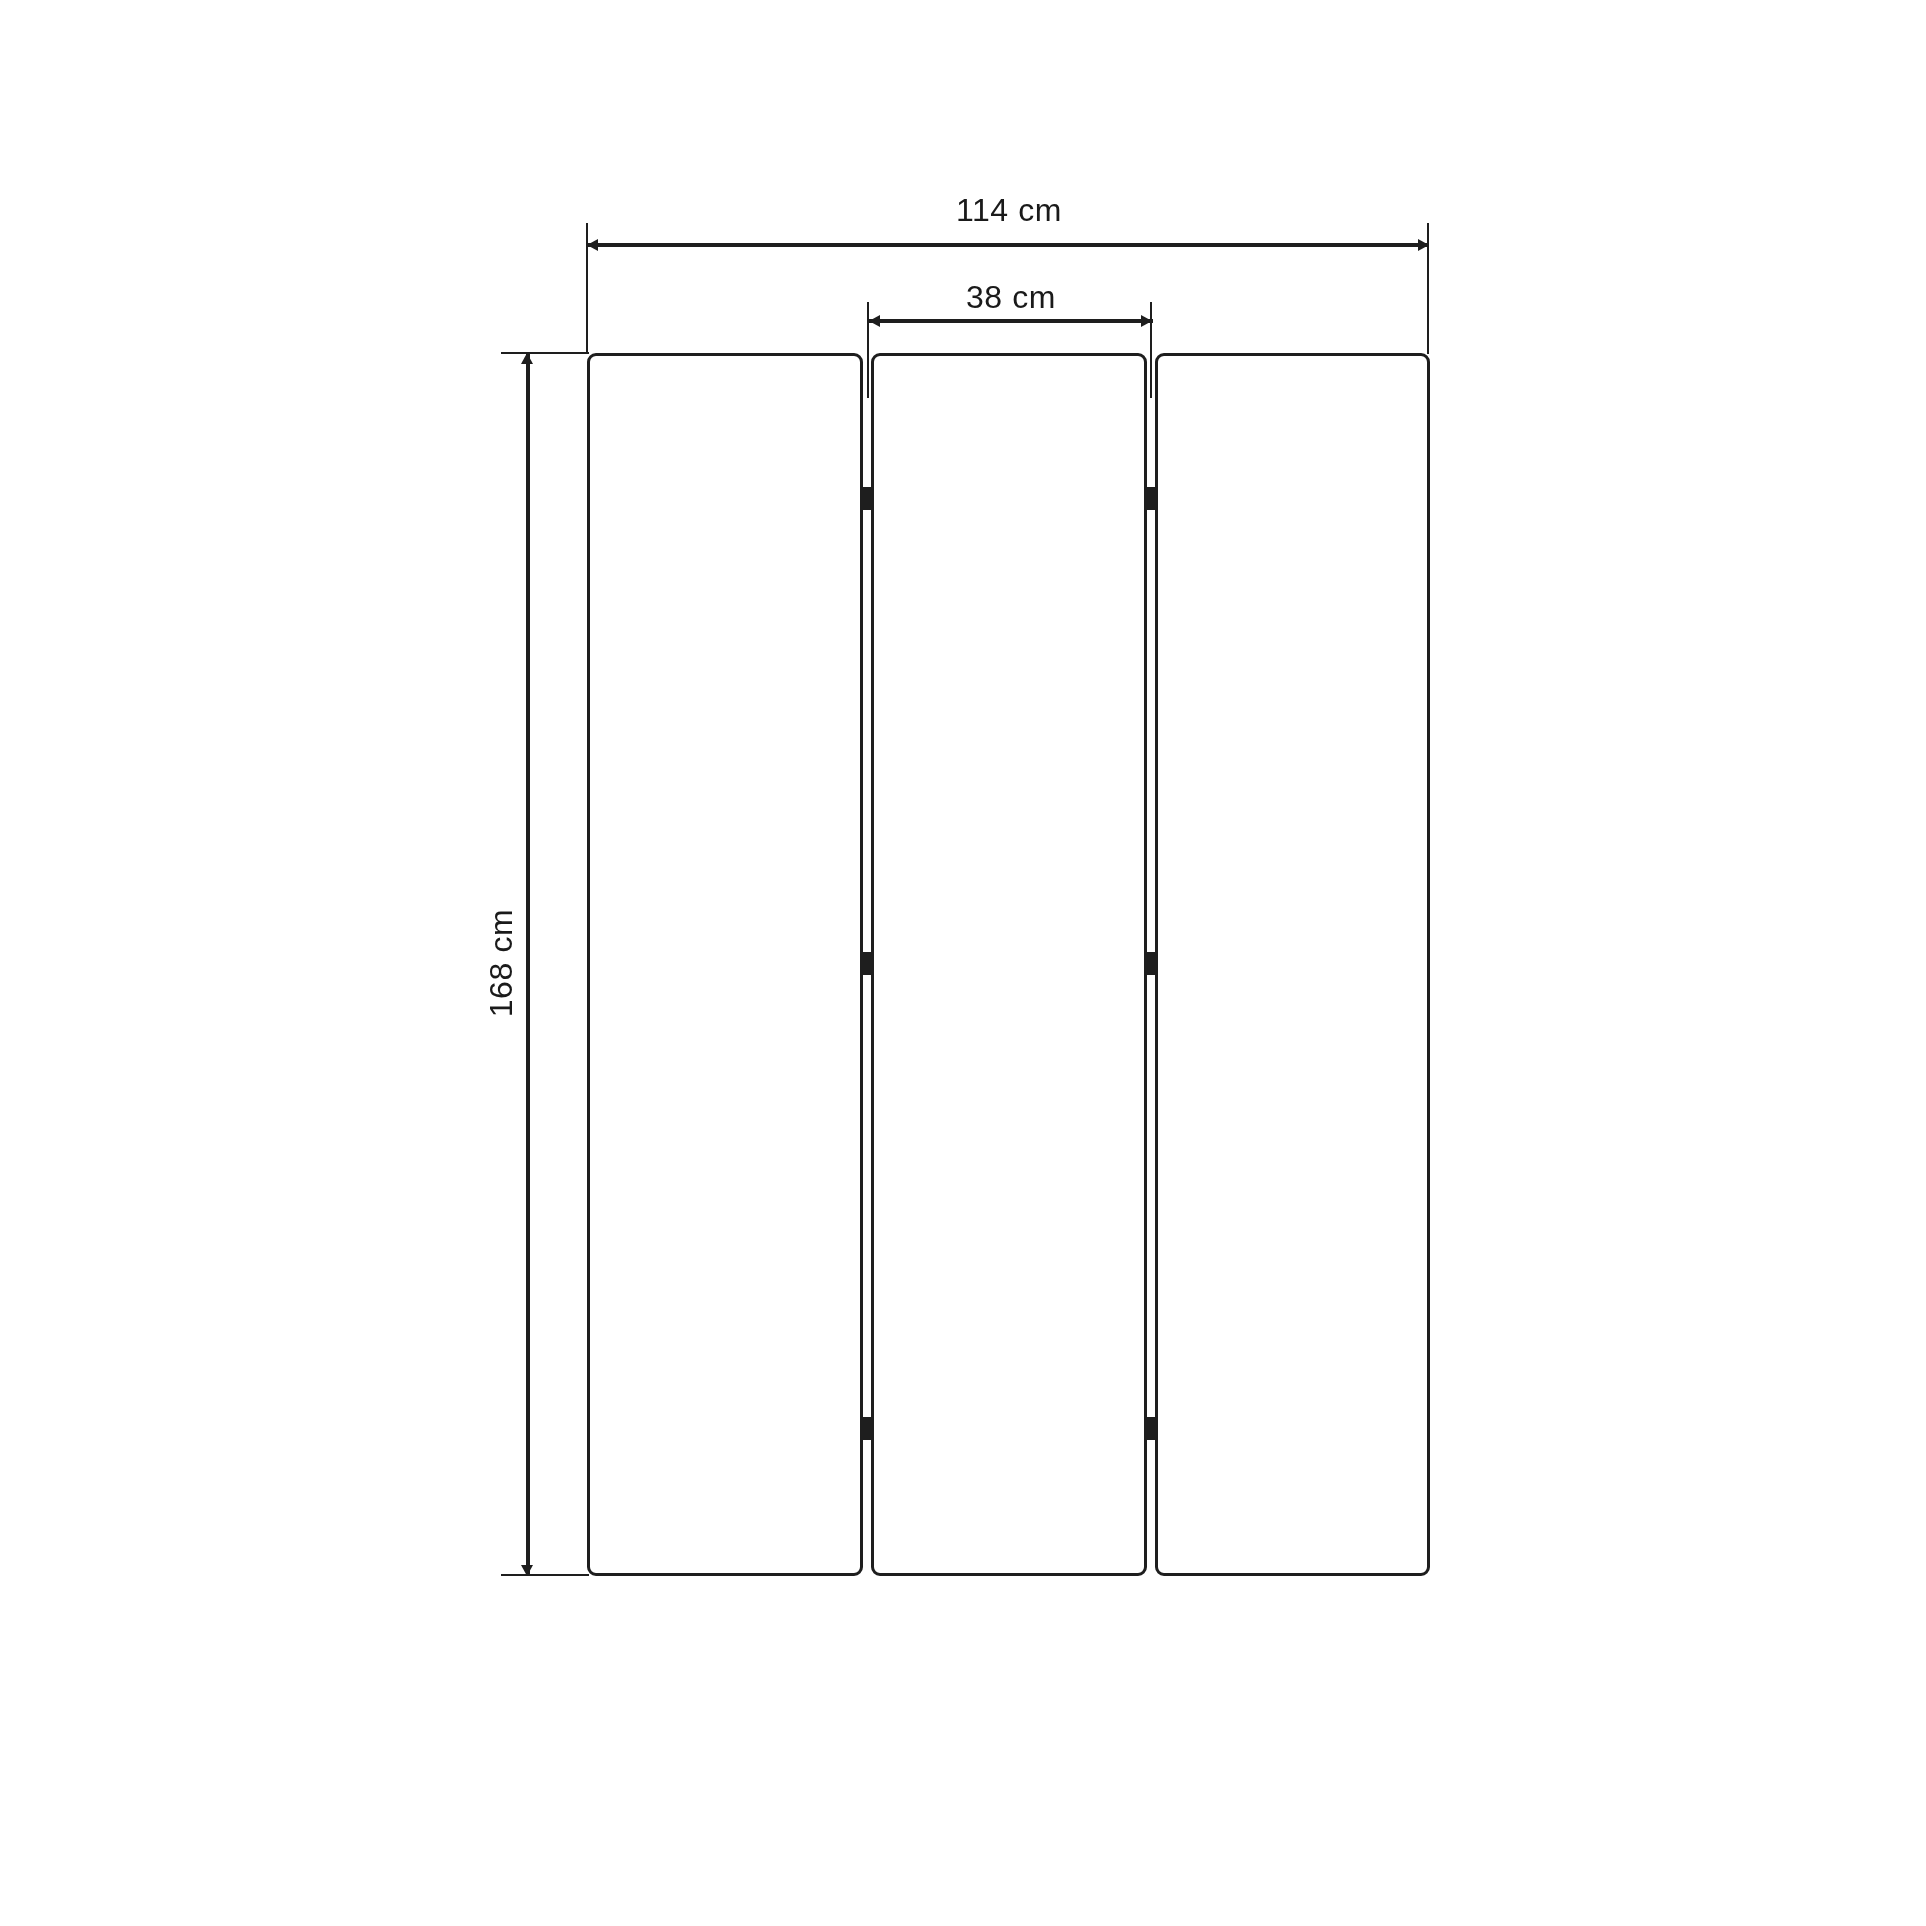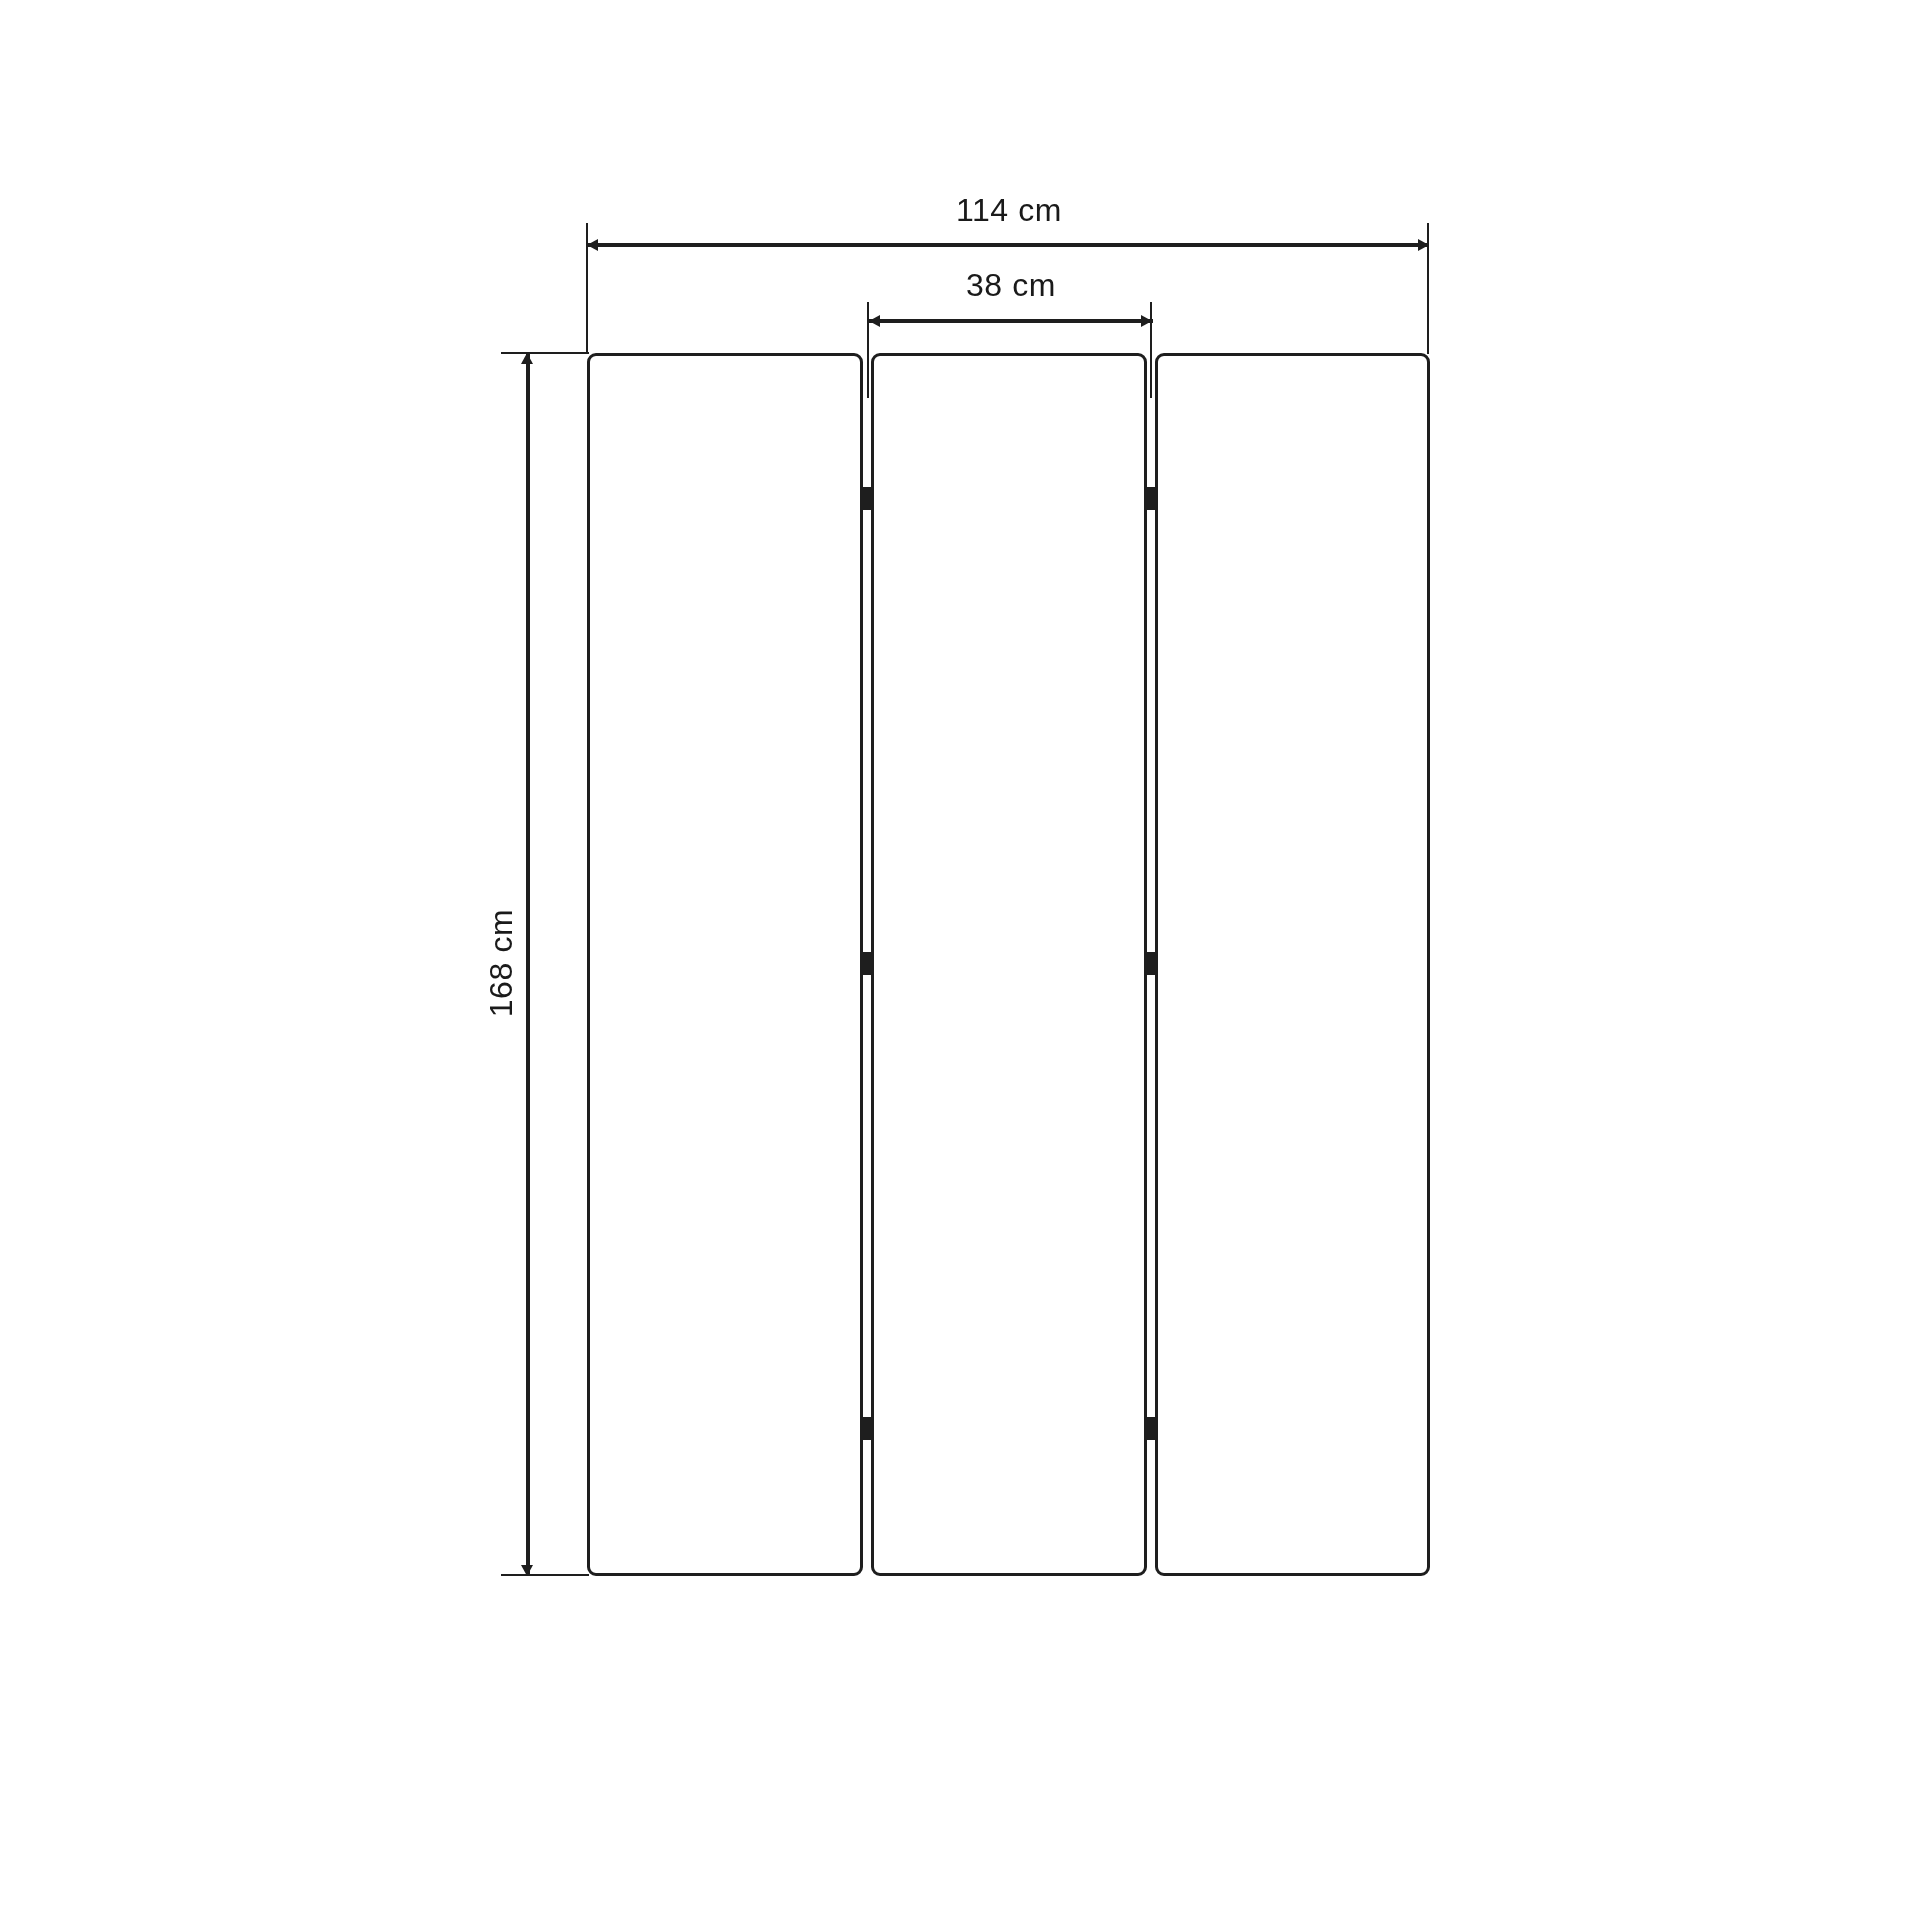--- a/index.html
+++ b/index.html
@@ -76,21 +76,21 @@
   
   .dim-label {
     position: absolute;
     color: #1a1a1a;
     font-size: 32px;
     letter-spacing: 0.6px;
     white-space: nowrap;
     transform: translate(-50%, -50%);
   }
   #label-width  { left: 1009px; top: 210px; text-align: right; }
-  #label-panel  { left: 1011px; top: 285px; text-align: right; }
+  #label-panel  { left: 1011px; top: 297px; text-align: right; }
   #label-height { left: 501px;  top: 963px; transform: translate(-50%, -50%) rotate(-90deg); }
 </style>
 </head>
 <body>
 
 <div id="canvas">
 
   <div class="ext-line" id="ext-width-left"></div>
   <div class="ext-line" id="ext-width-right"></div>
   <div class="dim-line" id="dim-width-line"></div>

